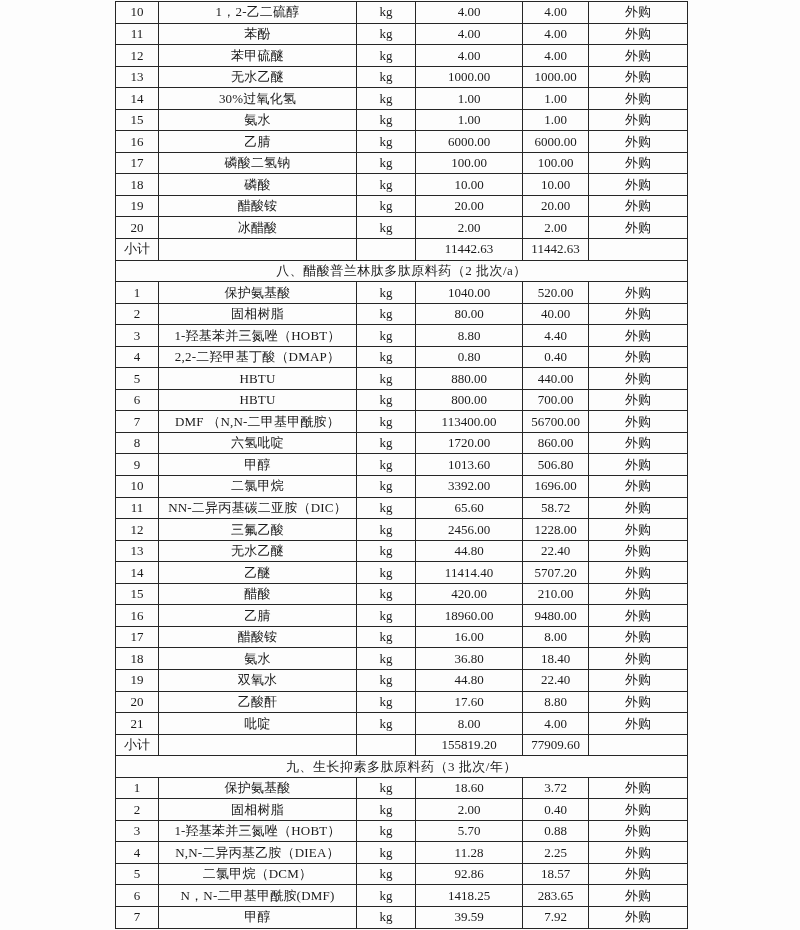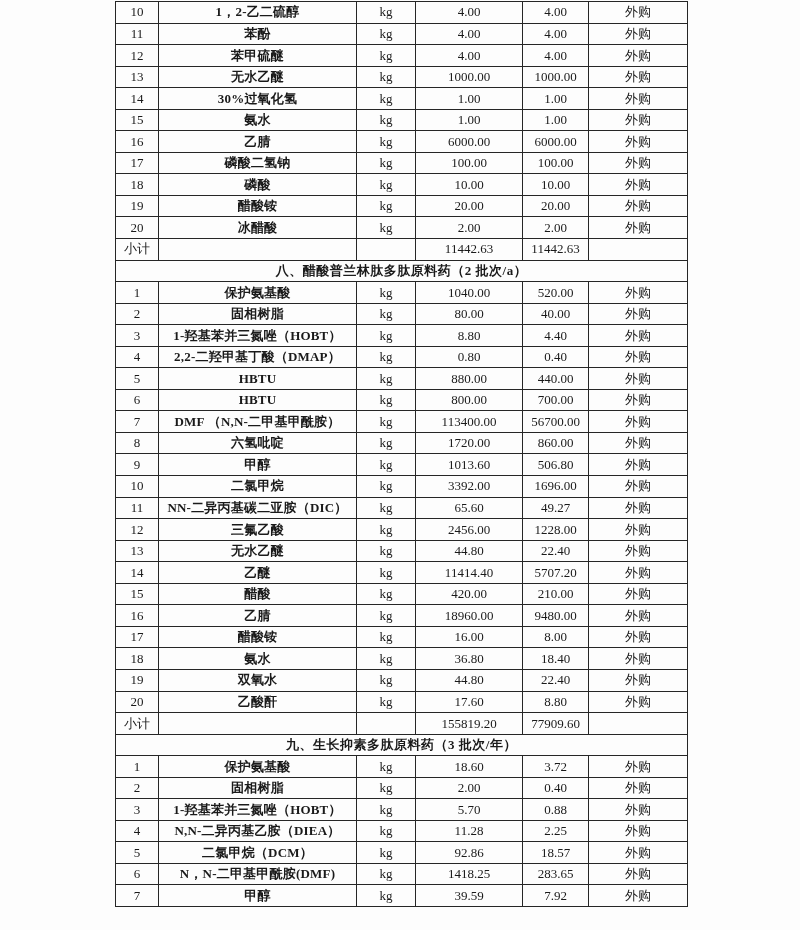--- a/index.html
+++ b/index.html
@@ -27,26 +27,26 @@
     padding: 0 2px;
     height: 20.55px;
     text-align: center;
     vertical-align: middle;
     font-size: 13px;
     line-height: 1.05;
     white-space: nowrap;
     overflow: hidden;
   }
   td.section-title {
-    font-weight: bold;
+    font-weight: normal;
     font-size: 13.5px;
     letter-spacing: 0.5px;
     margin-top: 36px;
   }
-  td.cell-name { letter-spacing: 0.2px; font-weight: bold; }
+  td.cell-name { letter-spacing: 0.2px; }
   td.cell-unit { font-size: 12.5px; }
 </style>
 </head>
 <body>
 
 <div class="page">
   <table class="materials">
     <colgroup>
       <col style="width:43px">
       <col style="width:198px">
@@ -233,21 +233,21 @@
           <td class="cell-unit">kg</td>
           <td class="cell-qty1">3392.00</td>
           <td class="cell-qty2">1696.00</td>
           <td class="cell-source">外购</td>
         </tr>
         <tr>
           <td class="cell-no">11</td>
           <td class="cell-name">NN-二异丙基碳二亚胺（DIC）</td>
           <td class="cell-unit">kg</td>
           <td class="cell-qty1">65.60</td>
-          <td class="cell-qty2">49.27</td>
+          <td class="cell-qty2">58.72</td>
           <td class="cell-source">外购</td>
         </tr>
         <tr>
           <td class="cell-no">12</td>
           <td class="cell-name">三氟乙酸</td>
           <td class="cell-unit">kg</td>
           <td class="cell-qty1">2456.00</td>
           <td class="cell-qty2">1228.00</td>
           <td class="cell-source">外购</td>
         </tr>
@@ -306,20 +306,28 @@
           <td class="cell-qty1">44.80</td>
           <td class="cell-qty2">22.40</td>
           <td class="cell-source">外购</td>
         </tr>
         <tr>
           <td class="cell-no">20</td>
           <td class="cell-name">乙酸酐</td>
           <td class="cell-unit">kg</td>
           <td class="cell-qty1">17.60</td>
           <td class="cell-qty2">8.80</td>
+          <td class="cell-source">外购</td>
+        </tr>
+        <tr>
+          <td class="cell-no">21</td>
+          <td class="cell-name">吡啶</td>
+          <td class="cell-unit">kg</td>
+          <td class="cell-qty1">8.00</td>
+          <td class="cell-qty2">4.00</td>
           <td class="cell-source">外购</td>
         </tr>
         <tr>
           <td class="cell-no">小计</td>
           <td class="cell-name"></td>
           <td class="cell-unit"></td>
           <td class="cell-qty1">155819.20</td>
           <td class="cell-qty2">77909.60</td>
           <td class="cell-source"></td>
         </tr>

